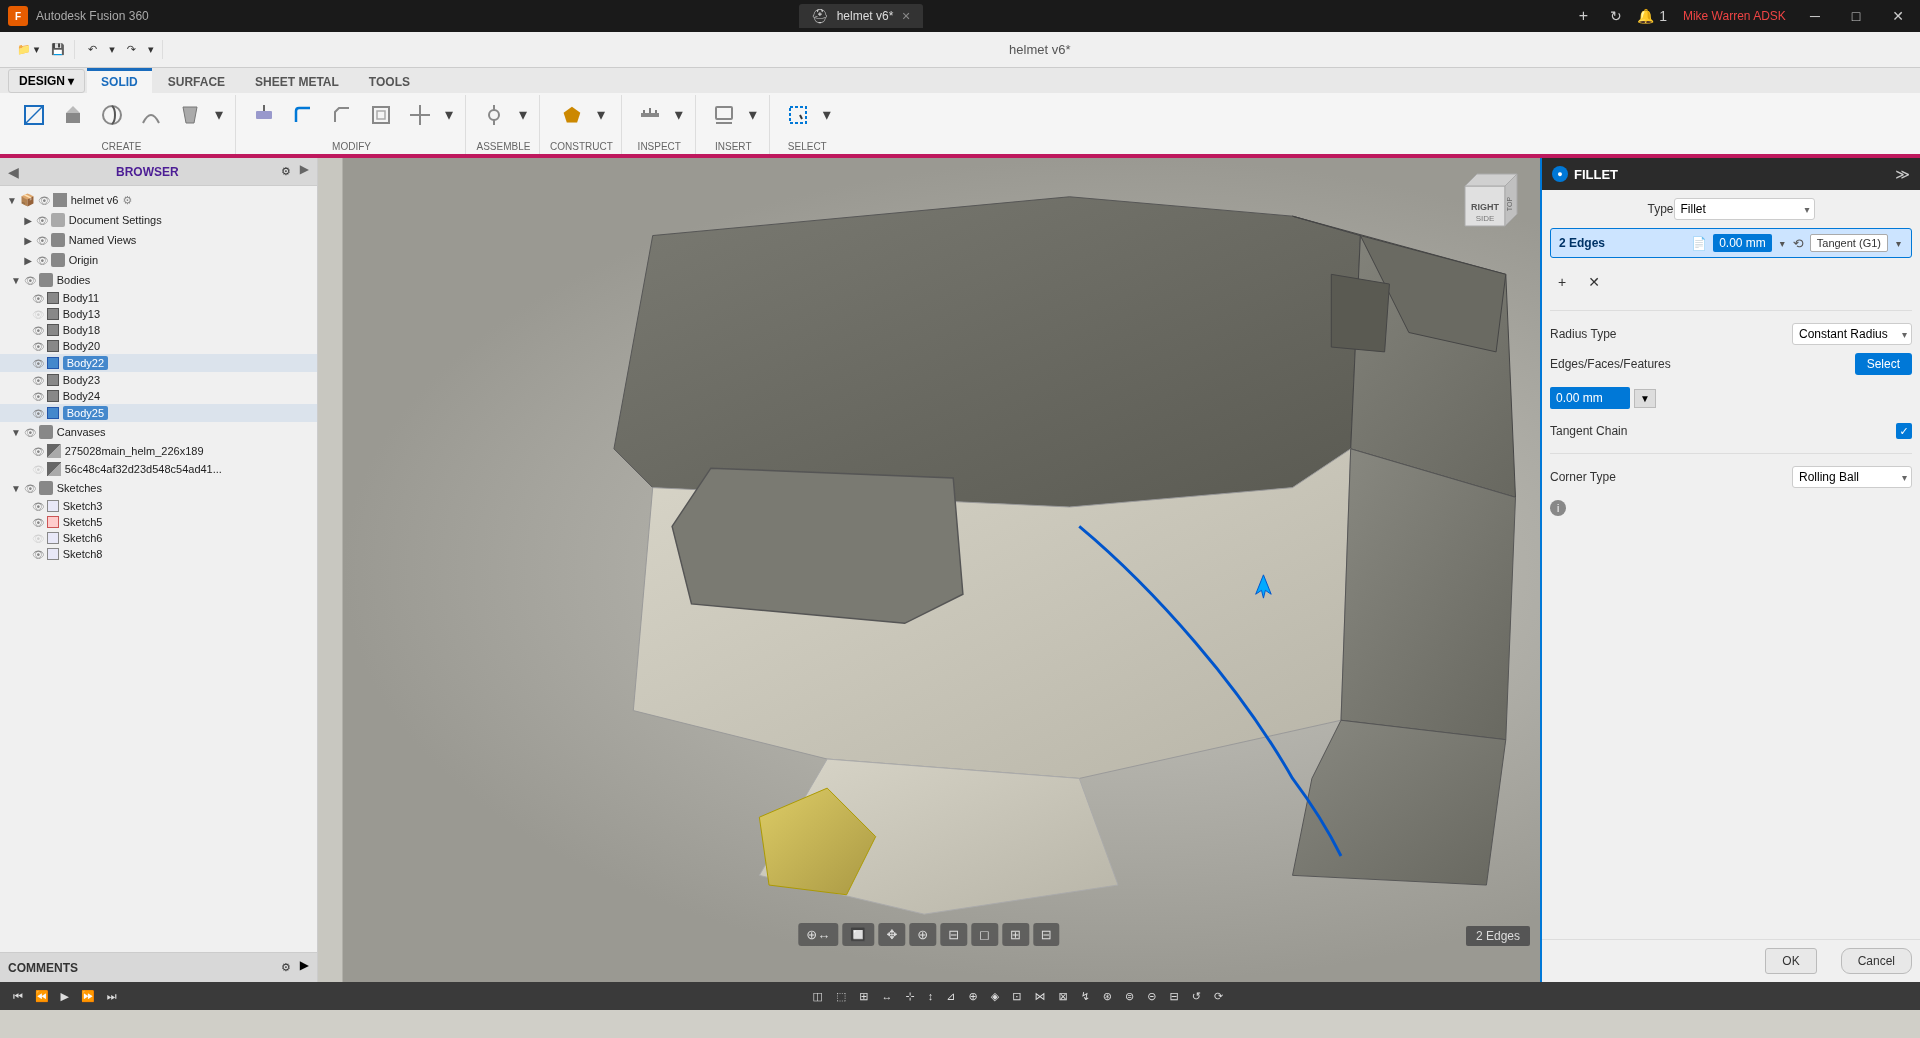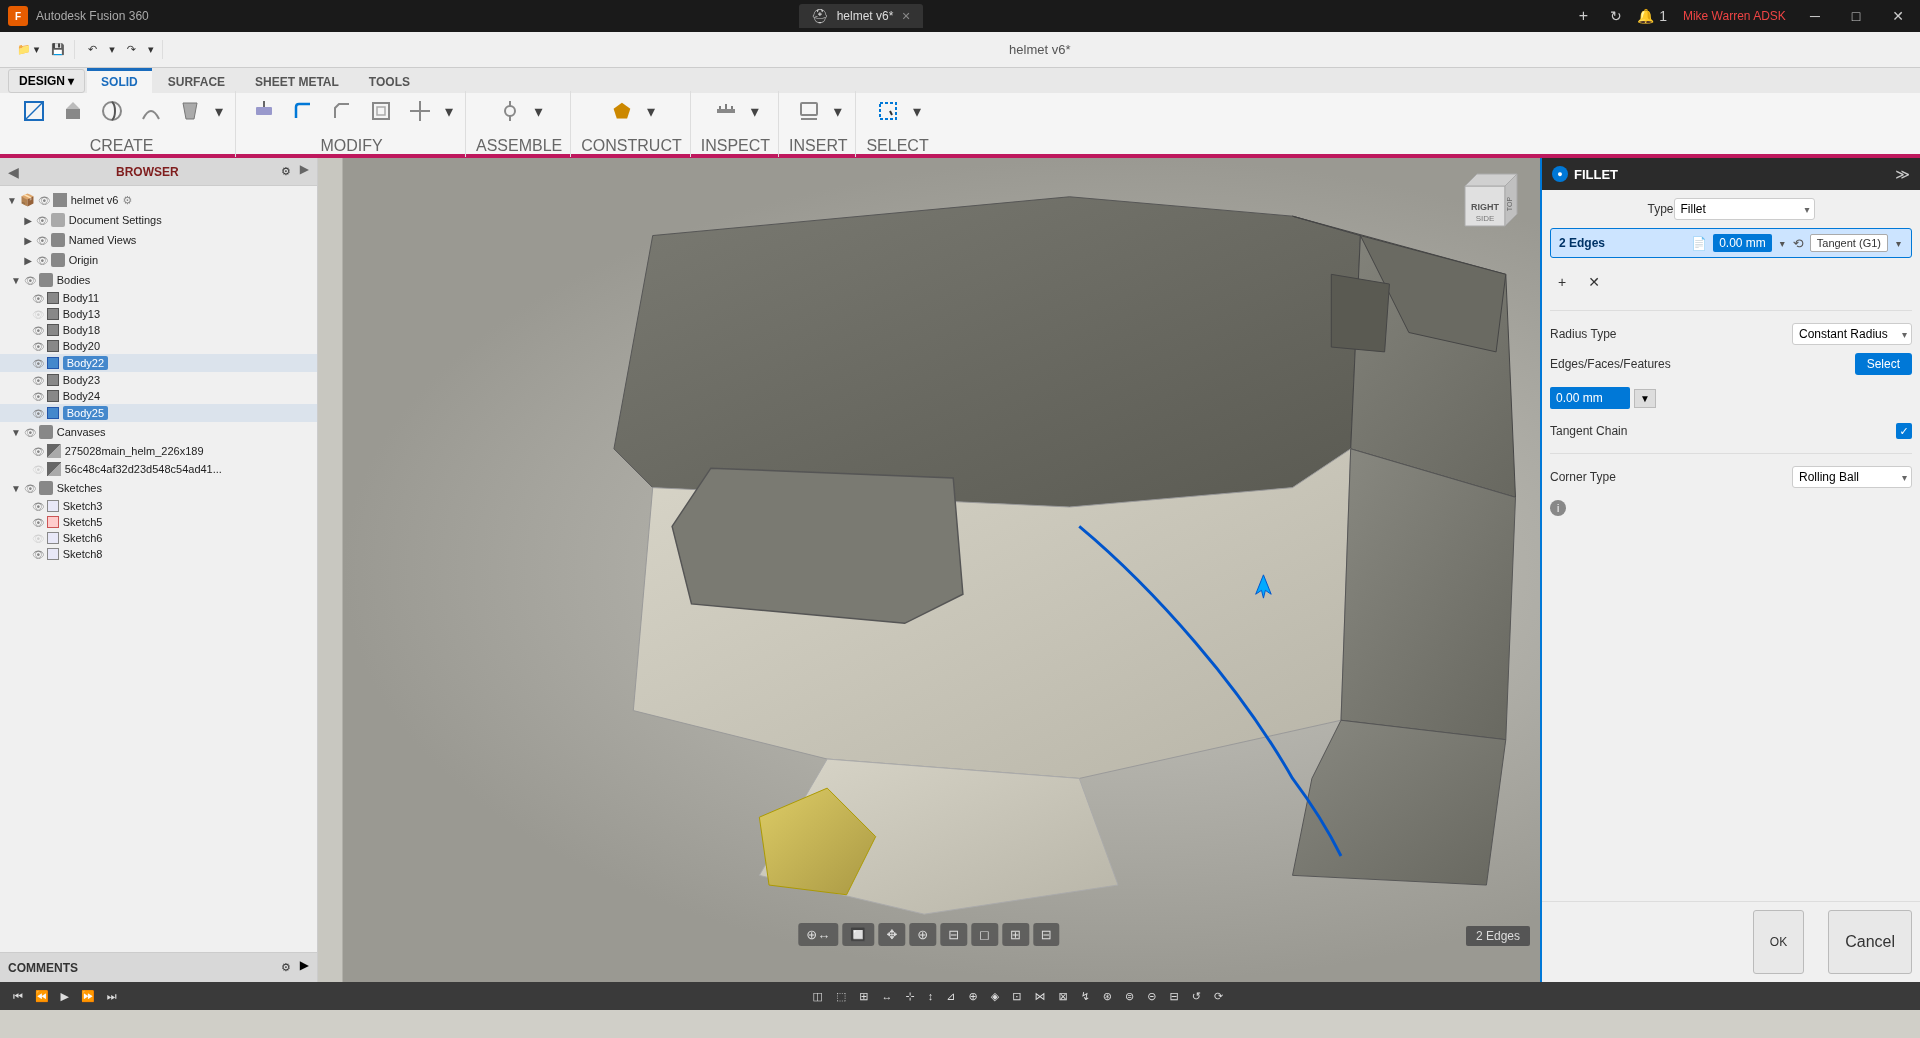--- a/index.html
+++ b/index.html
@@ -27,21 +27,21 @@
     
     #ribbon {
       background: #f5f5f5; border-bottom: 4px solid #be185d;
       height: 90px; display: flex; flex-direction: column;
     }
     #ribbon-tabs { display: flex; height: 28px; align-items: flex-end; padding: 0 8px; gap: 2px; background: #e8e8e8; }
     .ribbon-tab { padding: 4px 14px; cursor: pointer; font-size: 12px; font-weight: 600; color: #555; border-top: 3px solid transparent; }
     .ribbon-tab.active { color: #1a6cbd; border-top: 3px solid #1a6cbd; background: #f5f5f5; }
     #ribbon-content { display: flex; align-items: center; height: 62px; padding: 4px 8px; gap: 2px; }
     .ribbon-section { display: flex; flex-direction: column; align-items: center; border-right: 1px solid #ddd; padding: 2px 8px; min-width: 60px; }
-    .ribbon-section-label { font-size: 16px; color: #666; margin-top: 8px; }
+    .ribbon-section-label { font-size: 10px; color: #666; margin-top: 8px; }
     .ribbon-icons { display: flex; gap: 3px; align-items: center; }
     .r-icon { width: 36px; height: 36px; display: flex; align-items: center; justify-content: center; cursor: pointer; border-radius: 3px; font-size: 18px; color: #444; border: none; background: none; flex-direction: column; }
     .design-btn { background: #e8e8e8; border: 1px solid #ccc; border-radius: 3px; padding: 4px 10px; font-size: 12px; font-weight: 600; cursor: pointer; display: flex; align-items: center; gap: 3px; }
 
     
     #main { display: flex; height: calc(1038px - 32px - 36px - 90px - 28px - 28px); }
 
     
     #sidebar {
       width: 318px; background: #f0f0f0; border-right: 1px solid #ccc;
@@ -115,21 +115,21 @@
     #tangent-chain-row { display: flex; align-items: center; justify-content: space-between; padding: 2px 0; }
     .checkbox-blue { width: 16px; height: 16px; background: #0078d7; border: none; border-radius: 2px; display: flex; align-items: center; justify-content: center; color: white; font-size: 11px; cursor: pointer; }
 
     #corner-type-row { display: flex; align-items: center; justify-content: space-between; }
 
     #fillet-footer {
       padding: 8px; display: flex; justify-content: flex-end; gap: 24px;
       border-top: 1px solid #ddd;
     }
     .fp-ok-btn { background: #e8e8e8; border: 1px solid #bbb; border-radius: 3px; padding: 5px 16px; font-size: 12px; cursor: pointer; color: #333; }
-    .fp-cancel-btn { background: #e8e8e8; border: 1px solid #bbb; border-radius: 3px; padding: 22px 16px; font-size: 16px; cursor: pointer; color: #333; }
+    .fp-cancel-btn { background: #e8e8e8; border: 1px solid #bbb; border-radius: 9px; padding: 5px 16px; font-size: 12px; cursor: pointer; color: #333; }
 
     #fillet-info { display: flex; align-items: center; gap: 6px; padding: 4px 0; }
     .info-circle { width: 16px; height: 16px; background: #888; border-radius: 50%; display: flex; align-items: center; justify-content: center; color: white; font-size: 10px; flex-shrink: 0; }
 
     
     #view-cube { position: absolute; top: 8px; right: 390px; width: 80px; height: 80px; }
 
     
     #bottom-toolbar {
       height: 28px; background: #555; display: flex; align-items: center; padding: 0 8px; gap: 2px;
@@ -346,21 +346,21 @@
       <span class="ribbon-section-label">SELECT</span>
     </div>
   </div>
 </div>
 
 <div id="main">
 
   <div id="sidebar">
     <div id="browser-header">
       <span class="collapse-arrow">◀</span>
-      <span style="font-weight:700;font-size:12px;color:#7f1d1d;">BROWSER</span>
+      <span style="font-weight:700;font-size:12px;color:#4c1d95;">BROWSER</span>
       <div style="display:flex;gap:4px;">
         <button class="tb-btn">⚙</button>
         <span style="cursor:pointer;color:#666;">▶</span>
       </div>
     </div>
     <div id="browser-tree">
 
       <div class="tree-item" style="padding-left:4px;">
         <span class="tree-arrow">▼</span>
         <span class="tree-icon">📦</span>

